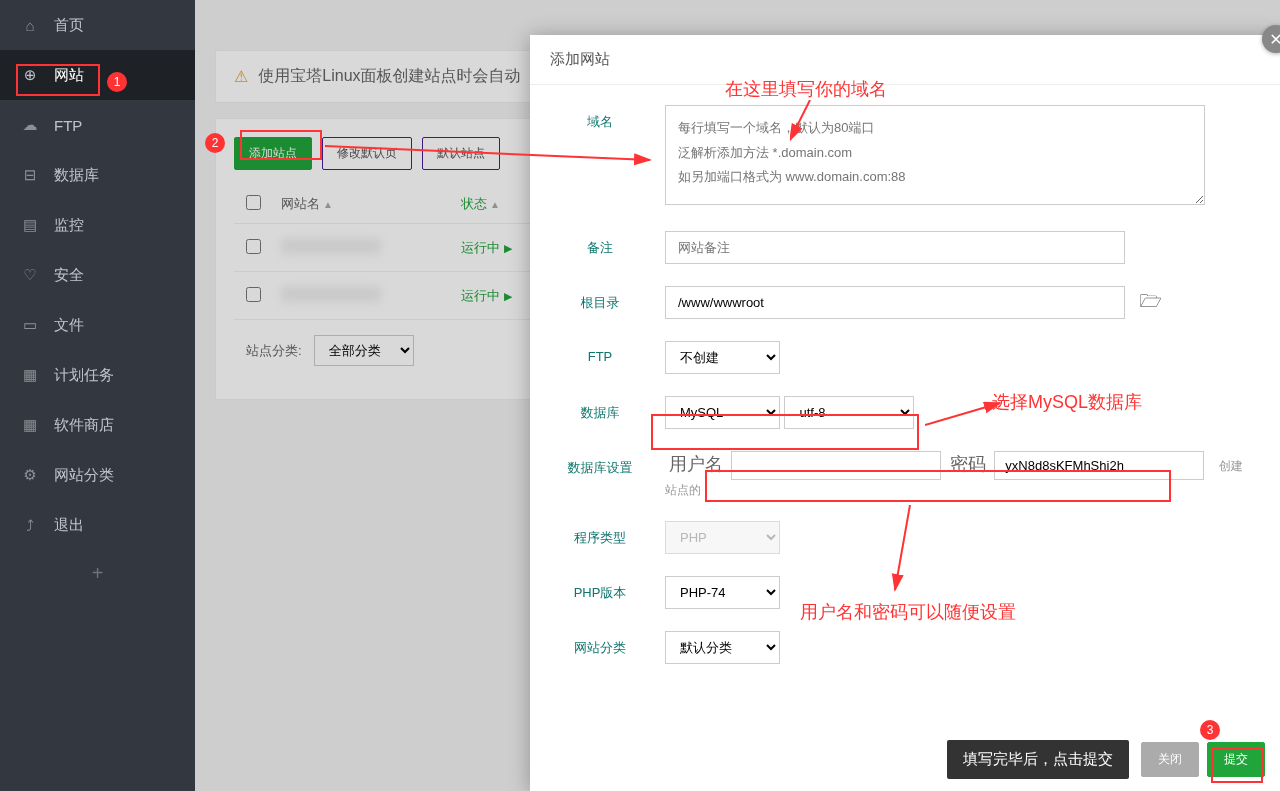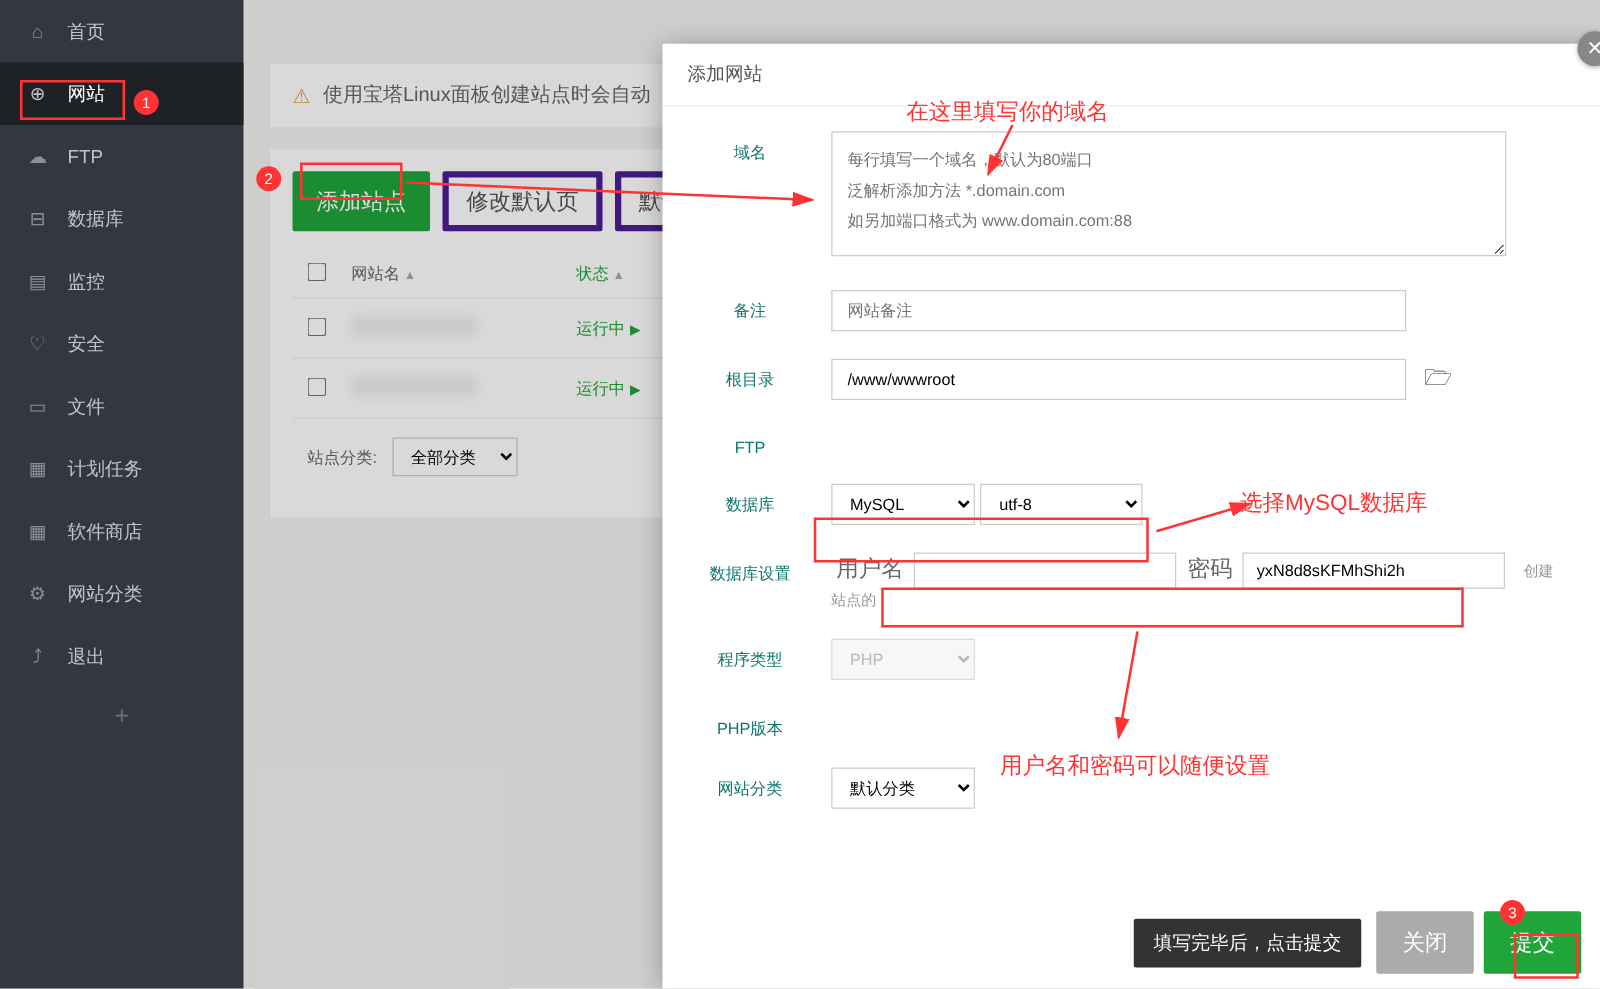--- a/index.html
+++ b/index.html
@@ -11,21 +11,21 @@
     .sidebar-item .icon { width: 20px; height: 20px; margin-right: 14px; display: inline-flex; align-items: center; justify-content: center; color: #8c9096; }
     .sidebar-item.active .icon { color: #c0c4cc; }
     .sidebar-add { text-align: center; color: #6b7280; font-size: 20px; padding: 12px; cursor: pointer; }
     
     .main { position: absolute; left: 195px; top: 0; right: 0; height: 791px; background: #f3f3f3; padding: 20px; }
     .alert { background: #fff; border: 1px solid #eee; padding: 15px 18px; margin-bottom: 15px; display: flex; align-items: center; color: #666; border-radius: 2px; margin-top: 30px; }
     .alert-icon { color: #e6a23c; margin-right: 10px; font-size: 16px; }
     
     .toolbar { background: #fff; padding: 18px; border: 1px solid #eee; }
     .toolbar-row { display: flex; gap: 10px; margin-bottom: 15px; }
-    .btn { padding: 7px 14px; font-size: 18px; border: 5px solid #4c1d95; background: #fff; color: #555; cursor: pointer; border-radius: 2px; }
+    .btn { padding: 7px 14px; font-size: 12px; border: 1px solid #4c1d95; background: #fff; color: #555; cursor: pointer; border-radius: 2px; }
     .btn-green { background: #20a53a; border-color: #20a53a; color: #fff; }
     
     .table { width: 100%; }
     .table-header { display: flex; padding: 10px 12px; border-bottom: 1px solid #eee; color: #666; font-size: 13px; align-items: center; }
     .table-row { display: flex; padding: 14px 12px; border-bottom: 1px solid #f0f0f0; align-items: center; font-size: 13px; }
     .chk { width: 35px; }
     .col-name { width: 180px; }
     .col-status { width: 110px; color: #20a53a; }
     .blur-text { filter: blur(4px); color: #ccc; background: #eee; border-radius: 3px; display: inline-block; width: 100px; height: 16px; }
     .sort-arrow { color: #aaa; font-size: 10px; margin-left: 3px; }
@@ -183,20 +183,25 @@
     <div class="form-row">
       <div class="form-label">根目录</div>
       <div class="form-control">
         <input class="input" value="/www/wwwroot" style="">
         <span class="folder-icon">🗁</span>
       </div>
     </div>
 
     <div class="form-row">
       <div class="form-label">FTP</div>
+      <div class="form-control">
+        <select class="sel">
+          <option>不创建</option>
+        </select>
+      </div>
     </div>
 
     <div class="form-row">
       <div class="form-label">数据库</div>
       <div class="form-control">
         <select class="sel" style="width:112px;">
           <option>MySQL</option>
         </select>
         <select class="sel" style="width:130px;">
           <option>utf-8</option>
@@ -219,20 +224,25 @@
       <div class="form-label">程序类型</div>
       <div class="form-control">
         <select class="sel sel-disabled" disabled="">
           <option>PHP</option>
         </select>
       </div>
     </div>
 
     <div class="form-row">
       <div class="form-label">PHP版本</div>
+      <div class="form-control">
+        <select class="sel">
+          <option>PHP-74</option>
+        </select>
+      </div>
     </div>
 
     <div class="form-row">
       <div class="form-label">网站分类</div>
       <div class="form-control">
         <select class="sel">
           <option>默认分类</option>
         </select>
       </div>
     </div>

